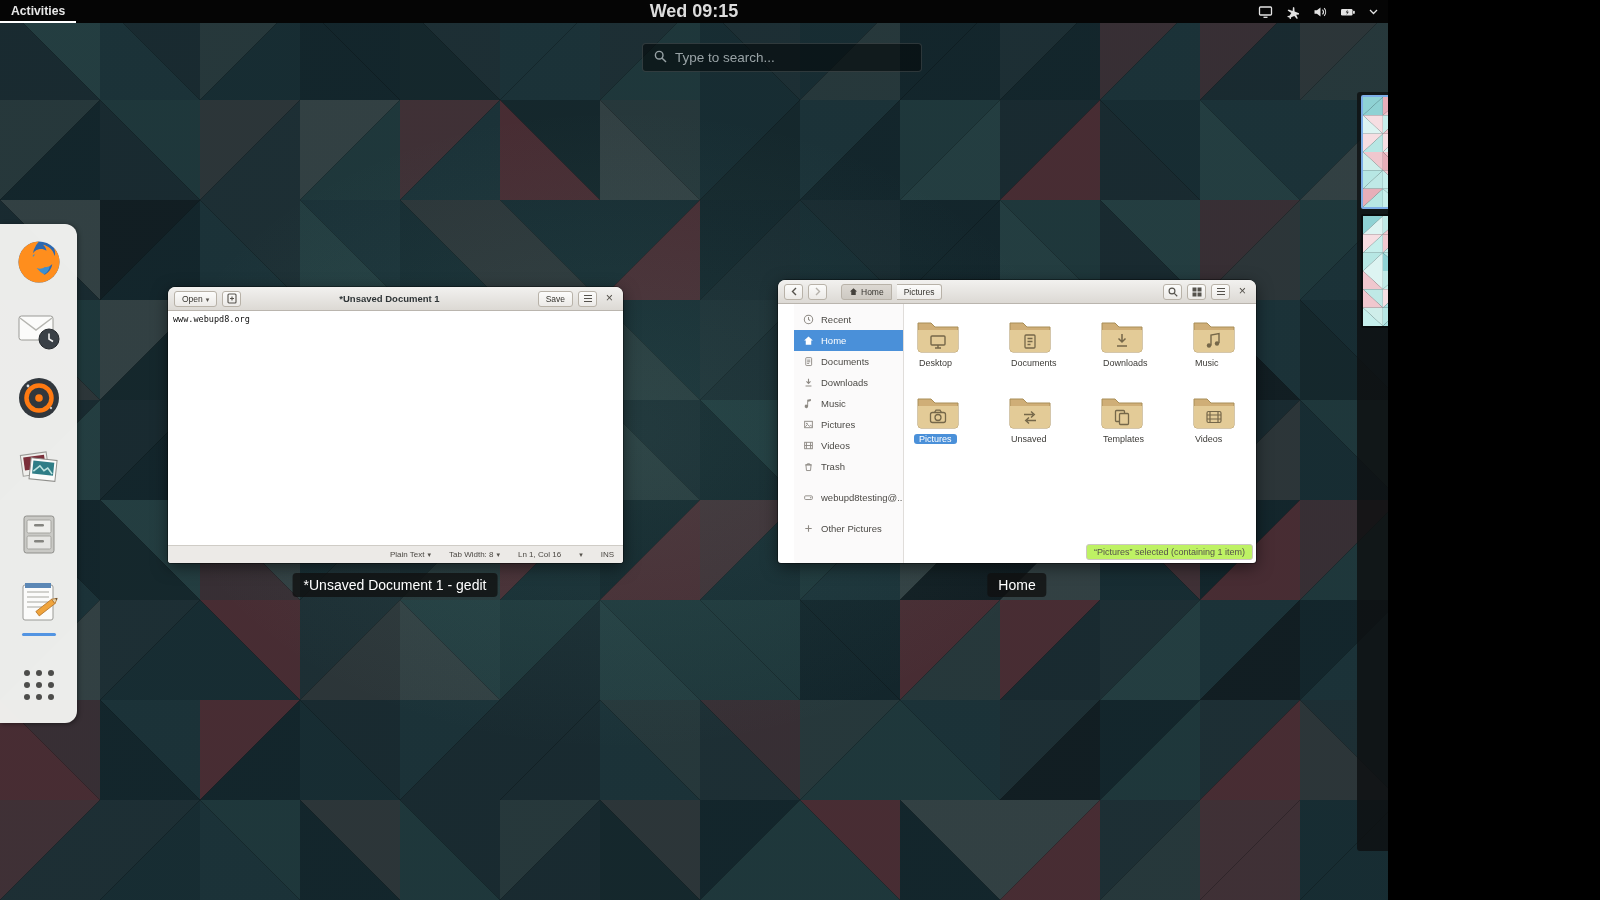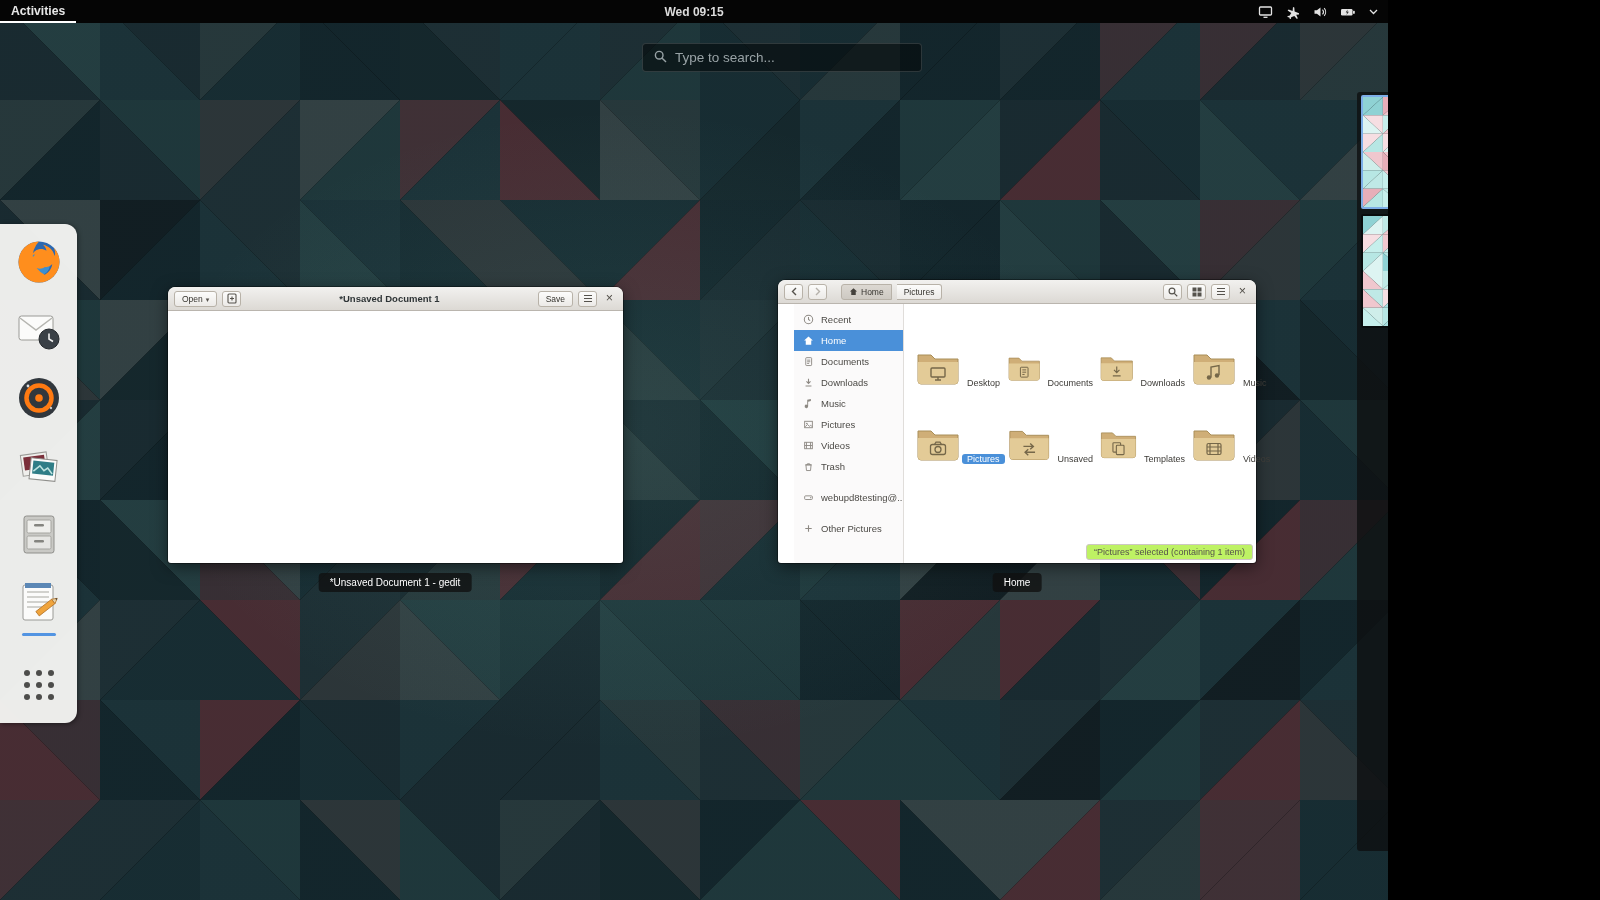--- a/index.html
+++ b/index.html
@@ -9,21 +9,21 @@
   
   #wallpaper-svg{position:absolute;inset:0;width:1600px;height:900px;display:block;}
   .wall-dim{position:absolute;inset:0;
     background:radial-gradient(ellipse 760px 520px at 620px 430px, rgba(120,200,185,.10), rgba(0,0,0,0) 62%),
                linear-gradient(rgba(7,12,14,.44),rgba(7,12,14,.44));}
   
   .topbar{position:absolute;top:0;left:0;right:0;height:23px;background:#050505;color:#e7e7e7;
           display:flex;align-items:center;z-index:60;}
   .activities{height:100%;display:flex;align-items:center;padding:0 11px;font-size:12.2px;font-weight:bold;
               box-sizing:border-box;border-bottom:2px solid #fff;cursor:pointer;}
-  .clock{position:absolute;left:50%;transform:translateX(-50%);font-size:12px;font-weight:bold;color:#dcdcdc;}
+  .clock{position:absolute;left:50%;transform:translateX(-50%);font-size:18px;font-weight:bold;color:#dcdcdc;}
   .status-icons{margin-left:auto;display:flex;align-items:center;gap:13px;padding-right:10px;height:100%;}
   .status-icons svg{display:block;}
   
   .search-bar{position:absolute;left:642px;top:43px;width:280px;height:29px;box-sizing:border-box;
     background:rgba(4,8,10,.6);border:1px solid rgba(255,255,255,.15);border-radius:4px;
     display:flex;align-items:center;gap:8px;padding:0 11px;color:#99a3a6;font-size:13.5px;z-index:40;}
   
   .dash{position:absolute;left:0;top:224px;width:77px;height:499px;box-sizing:border-box;
     background:rgba(243,243,241,.97);border-radius:0 12px 12px 0;box-shadow:1px 1px 5px rgba(0,0,0,.45);
     display:flex;flex-direction:column;align-items:center;padding:9px 0;gap:10px;z-index:30;}
@@ -57,29 +57,29 @@
   .files-body{display:flex;height:calc(100% - 24px);padding-left:16px;}
   .fsidebar{width:110px;box-sizing:border-box;background:#fbfafa;border-right:1px solid #e0ddda;
     padding-top:5px;display:flex;flex-direction:column;font-size:9.5px;color:#4c4a46;border-radius:0 0 0 3px;}
   .side-item{height:21px;display:flex;align-items:center;gap:7px;padding:0 9px;cursor:pointer;white-space:nowrap;overflow:hidden;}
   .side-item svg{flex:none;color:#8d8983;}
   .side-item.selected{background:#4a90d9;color:#fff;}
   .side-item.selected svg{color:#fff;}
   .side-gap{height:10px;}
   .fmain{flex:1;position:relative;}
   .folder-grid{position:absolute;left:10px;top:8px;display:grid;grid-template-columns:repeat(4,92px);grid-auto-rows:76px;}
-  .folder-cell{display:flex;align-items:flex-end;padding-top:4px;cursor:pointer;}
+  .folder-cell{display:flex;flex-direction:column;align-items:flex-start;padding-top:4px;cursor:pointer;}
   .folder-cell svg{display:block;}
   .folder-label{margin-top:2px;font-size:9px;color:#3d3b37;padding:0 5px;border-radius:3px;}
   .folder-label.selected{background:#4a90d9;color:#fff;}
   .fstatus{position:absolute;right:3px;bottom:3px;background:#bef264;border:1px solid #cdc7c2;
     border-radius:3px;padding:2px 7px;font-size:9px;color:#55524c;white-space:nowrap;}
   
   .ov-label{position:absolute;top:573px;transform:translateX(-50%);background:rgba(15,15,15,.78);
-    color:#fff;font-size:10px;padding:4px 11px;border-radius:4px;z-index:25;white-space:nowrap;}
+    color:#fff;font-size:14px;padding:4px 11px;border-radius:4px;z-index:25;white-space:nowrap;}
   
   .ws-strip{position:absolute;left:1357px;top:92px;width:211px;height:759px;box-sizing:border-box;
     background:rgba(14,15,16,.8);border-radius:3px 0 0 3px;z-index:35;
     display:flex;flex-direction:column;align-items:center;gap:5px;padding:3px;}
   .ws-thumb{width:203px;height:114px;box-sizing:border-box;position:relative;overflow:hidden;
     border-radius:2px;cursor:pointer;}
   .ws-thumb svg{position:absolute;inset:0;width:100%;height:100%;}
   .ws-thumb.active{border:2px solid #7daee8;}
   .ws-thumb.inactive{border:2px solid rgba(0,0,0,.45);}
   .mini-win{position:absolute;background:#fbfbfa;border-radius:1px;box-shadow:0 1px 2px rgba(0,0,0,.45);}
@@ -533,20 +533,36 @@
       </span>
       <span class="wtitle">*Unsaved Document 1</span>
       <span class="tbtn">Save</span>
       <span class="tbtn sq">
         <svg width="10" height="9" viewBox="0 0 10 9" stroke="#55524c" stroke-width="1.2">
             <path d="M1 1.5h8M1 4.5h8M1 7.5h8"></path>
           </svg>
       </span>
       <span class="close-x">×</span>
     </div>
+    <div class="gedit-body">
+      <span>www.webupd8.org</span>
+    </div>
+    <div class="gedit-status">
+      <span class="gs-item">
+        <span>Plain Text</span>
+          <span class="chev"></span>
+      </span>
+      <span class="gs-item">
+        <span>Tab Width: 8</span>
+          <span class="chev"></span>
+      </span>
+      <span class="gs-item">Ln 1, Col 16</span>
+      <span class="gs-item chev"></span>
+      <span class="gs-item">INS</span>
+    </div>
   </div>
   <div class="ov-label" style="left:395px;">*Unsaved Document 1 - gedit</div>
 
   <div class="window" style="left:778px;top:280px;width:478px;height:283px;">
     <div class="hbar">
       <span class="tbtn sq">
         <svg width="6" height="9" viewBox="0 0 6 9" fill="none" stroke="#55524c" stroke-width="1.4">
             <path d="M5 1 1.5 4.5 5 8"></path>
           </svg>
       </span>

